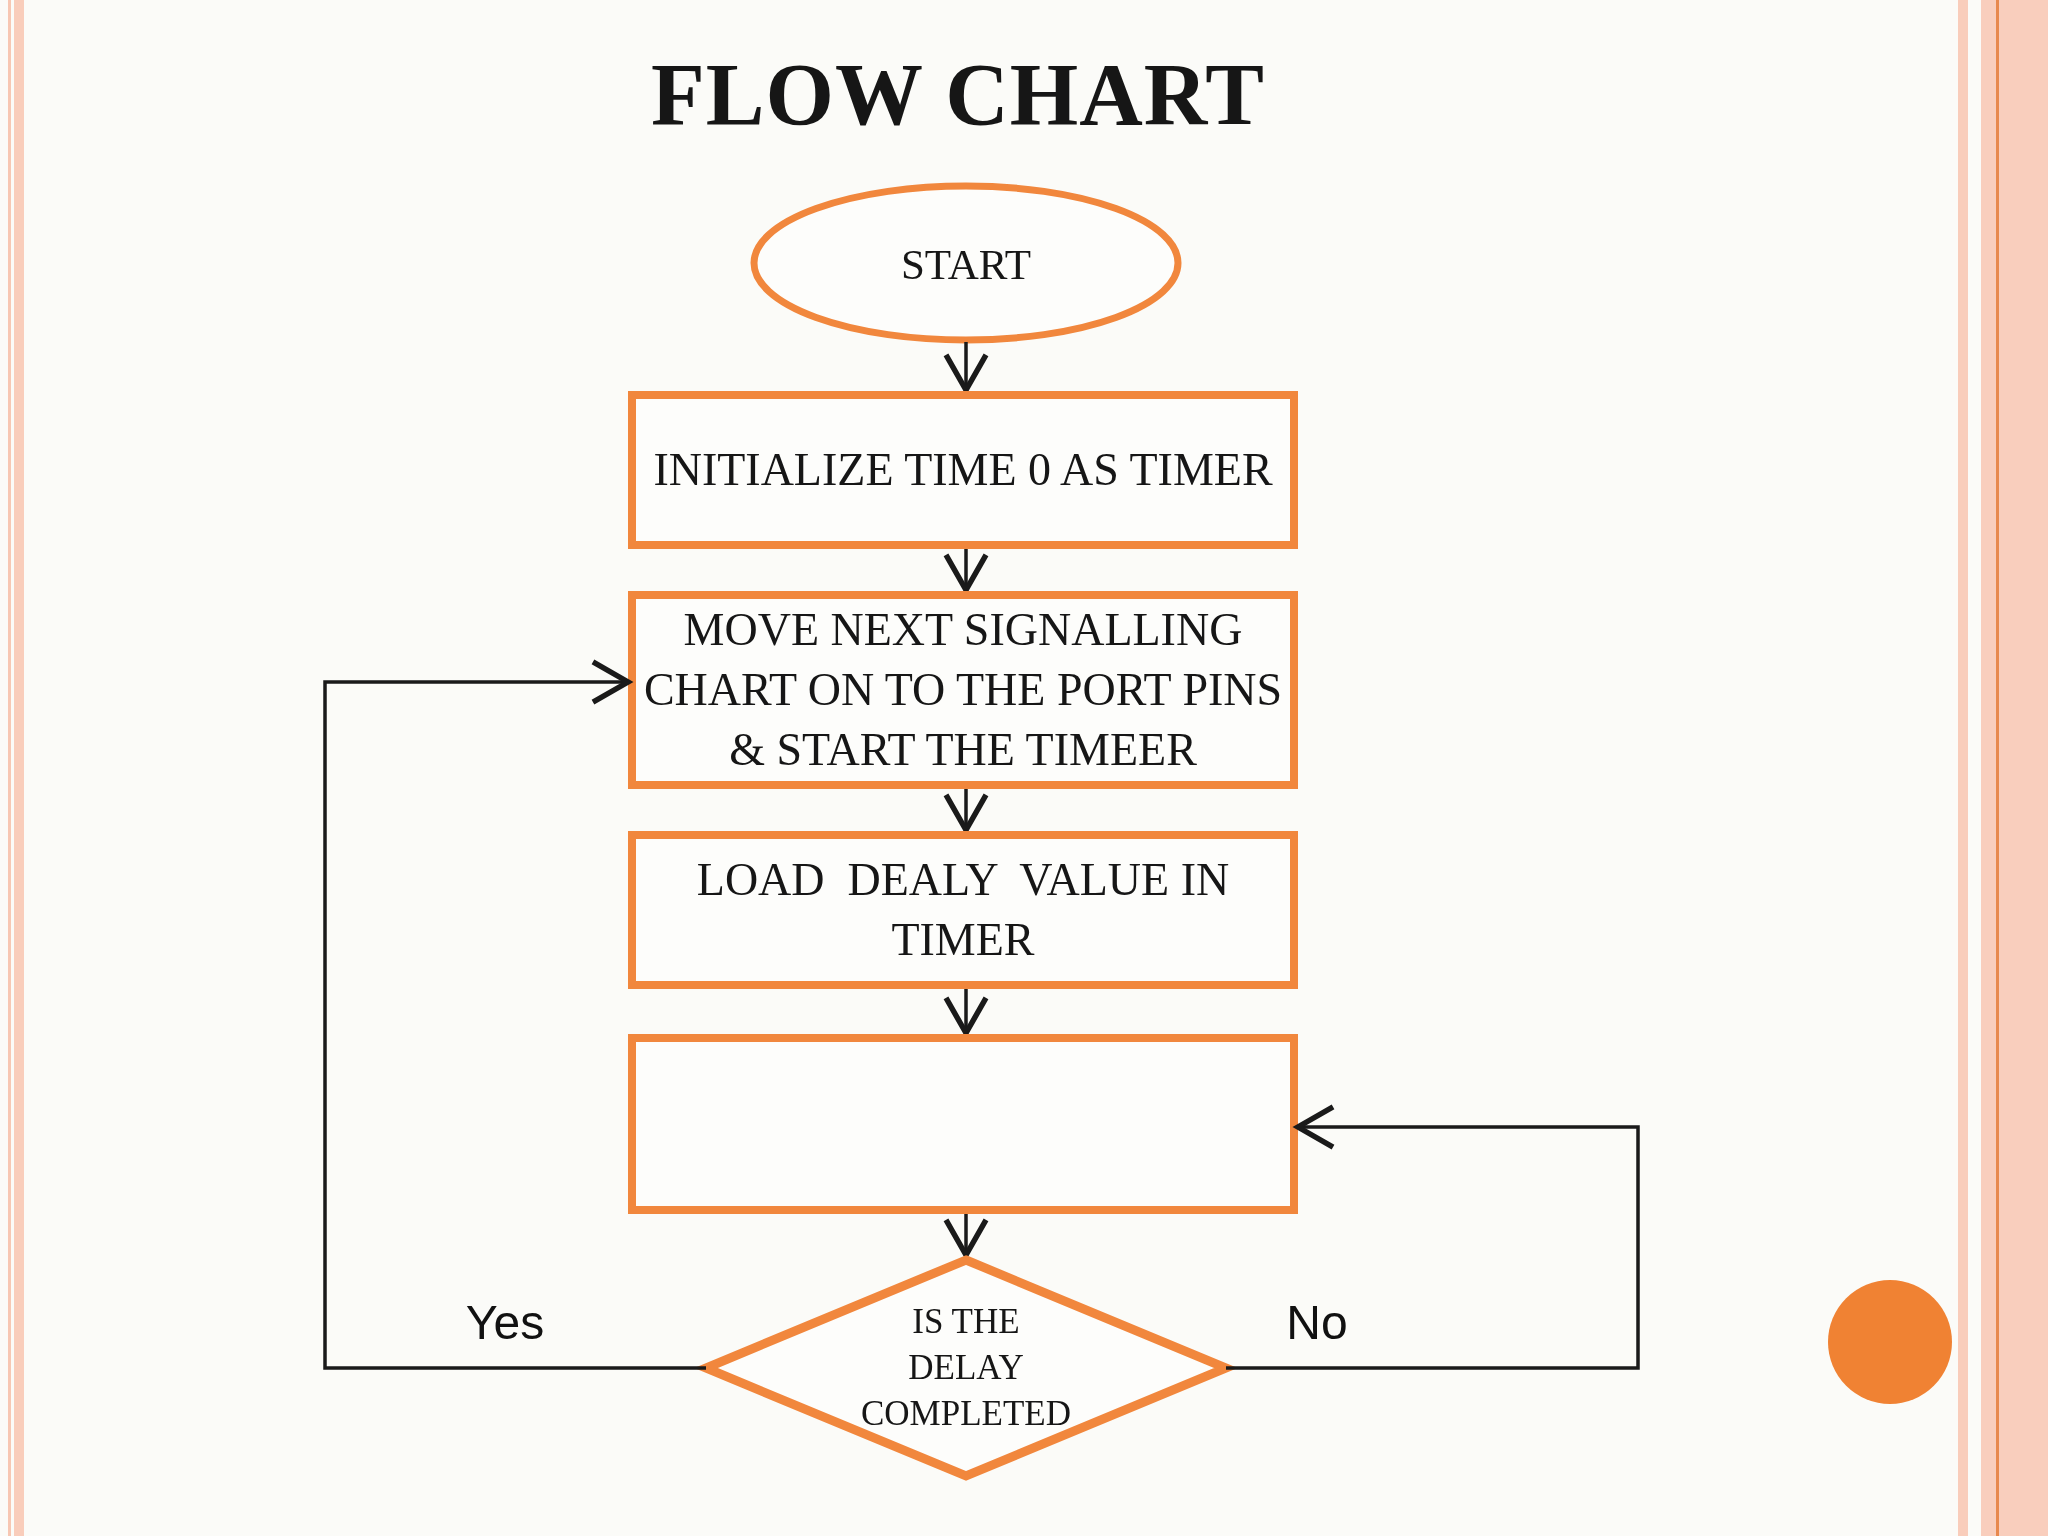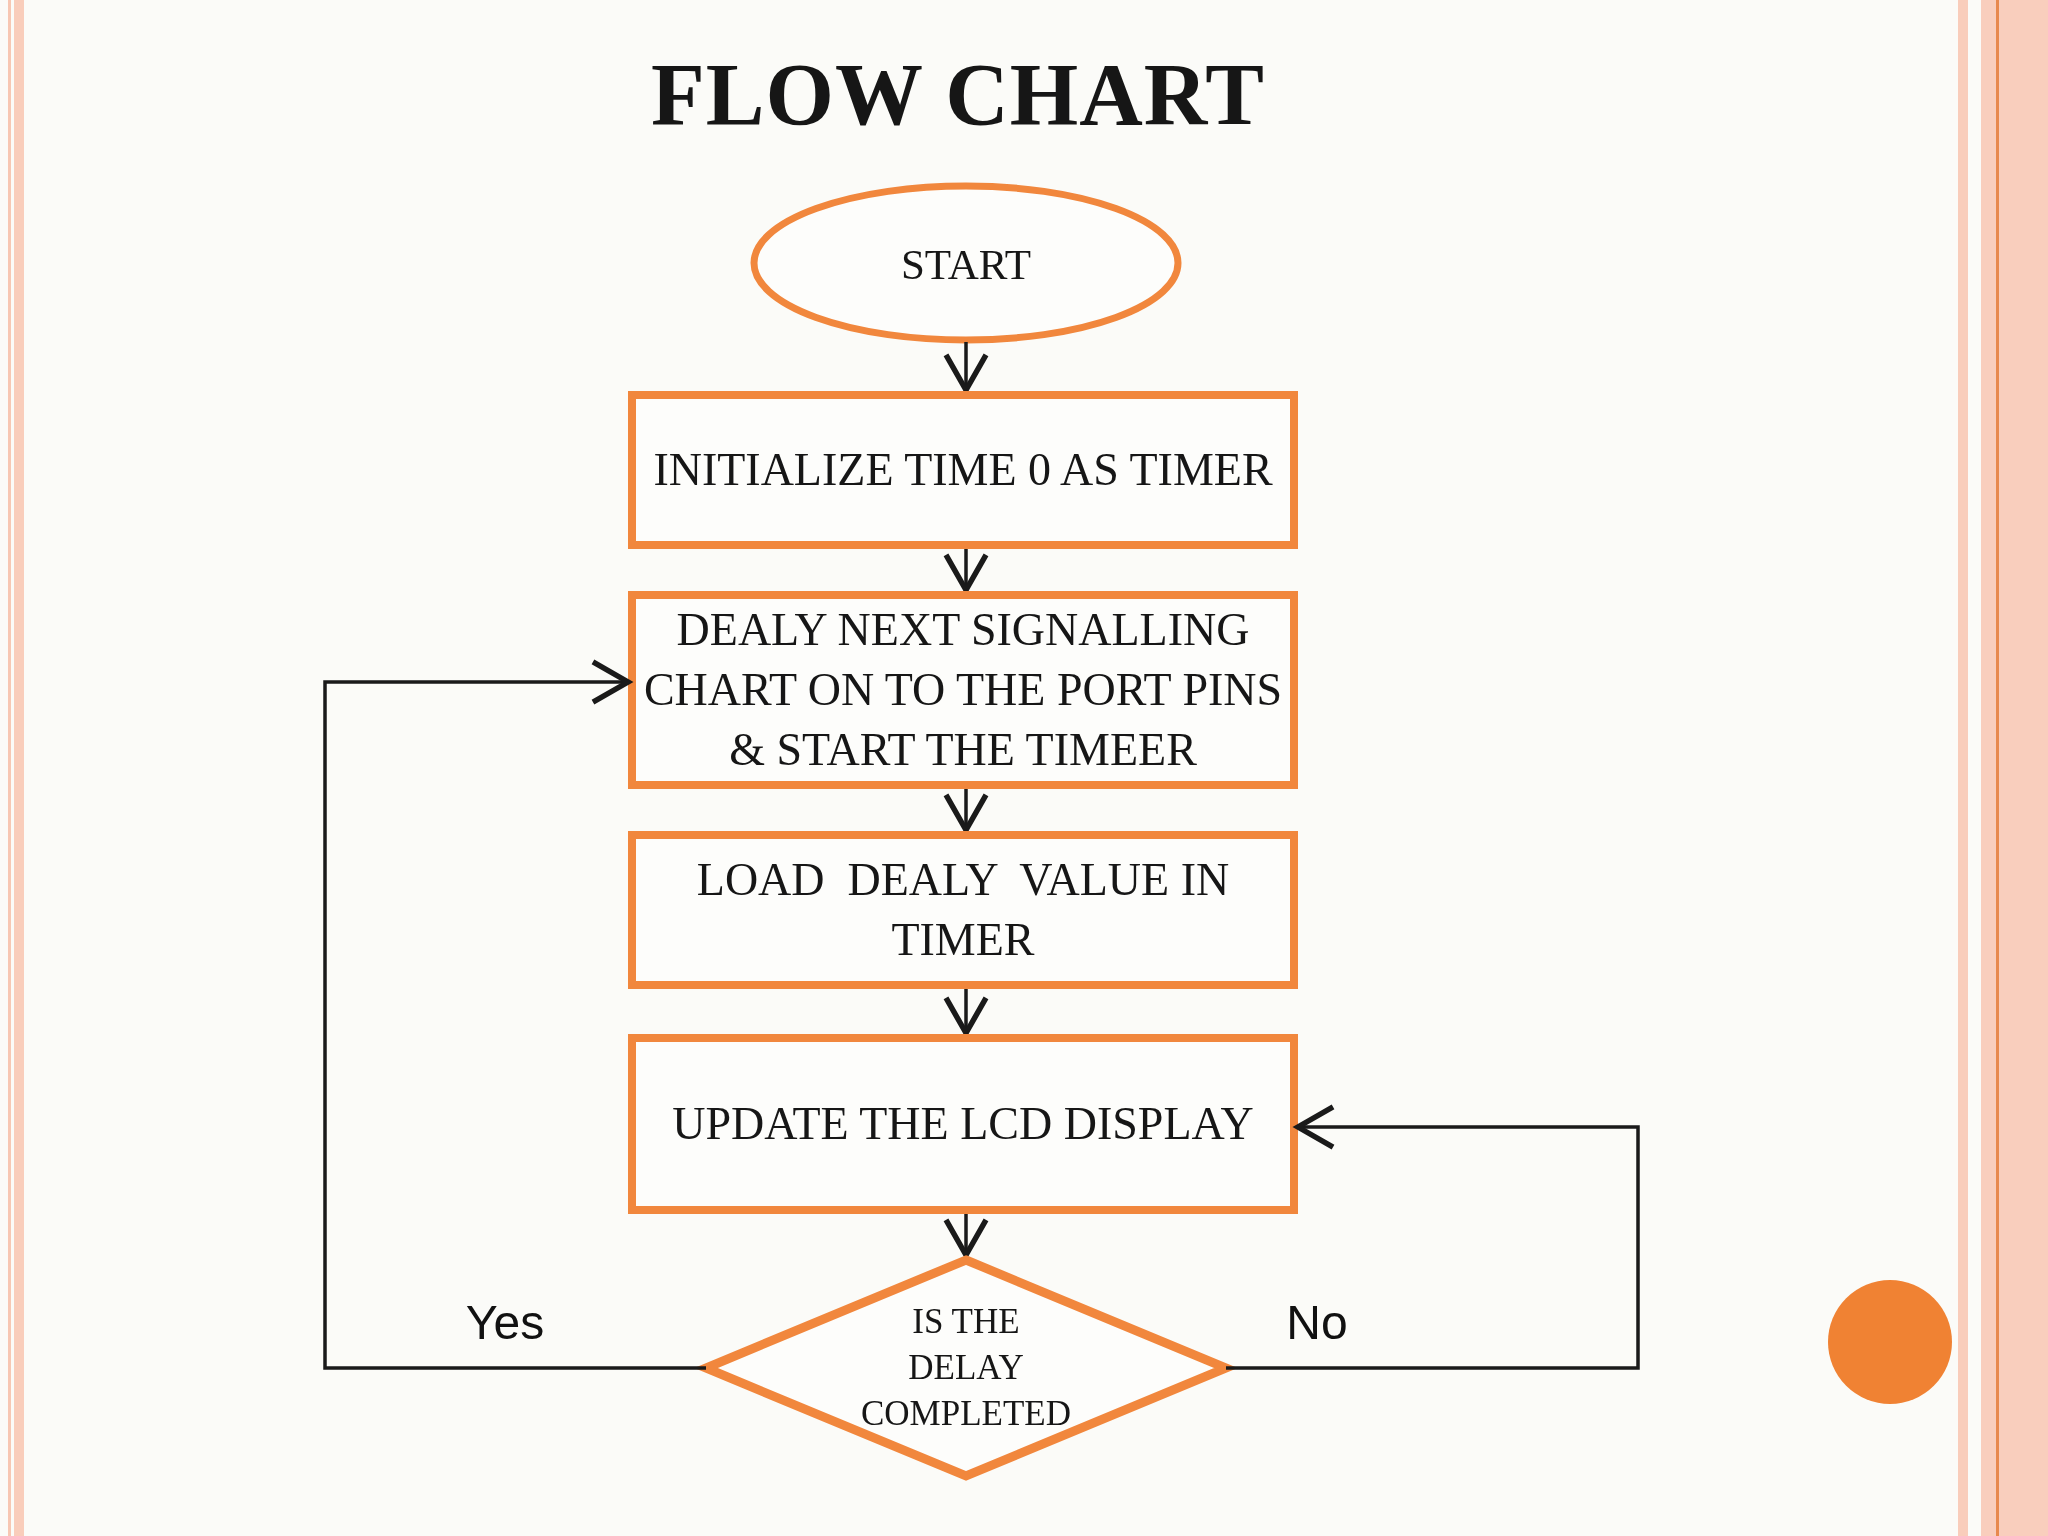--- a/index.html
+++ b/index.html
@@ -88,31 +88,30 @@
     <circle cx="1890" cy="1342" r="62" fill="#F08233"></circle>
   </svg>
 
   <div class="label title">FLOW CHART</div>
 
   <div class="label start-label">START</div>
 
   <div class="label process-label lbl-step1">INITIALIZE TIME 0 AS TIMER</div>
 
   <div class="label process-label lbl-step2">
-    <div>DEALY NEXT SIGNALLING</div>
+    <div>MOVE NEXT SIGNALLING</div>
     <div>CHART ON TO THE PORT PINS</div>
     <div>&amp; START THE TIMEER</div>
   </div>
 
   <div class="label process-label lbl-step3">
     <div class="pre">LOAD  DEALY  VALUE IN</div>
     <div class="pre">TIMER</div>
   </div>
 
-  <div class="label process-label lbl-step4">UPDATE THE LCD DISPLAY</div>
 
   <div class="label decision-label">
     <div>IS THE</div>
     <div>DELAY</div>
     <div>COMPLETED</div>
   </div>
 
   <div class="label branch-label lbl-yes">Yes</div>
   <div class="label branch-label lbl-no">No</div>
 

